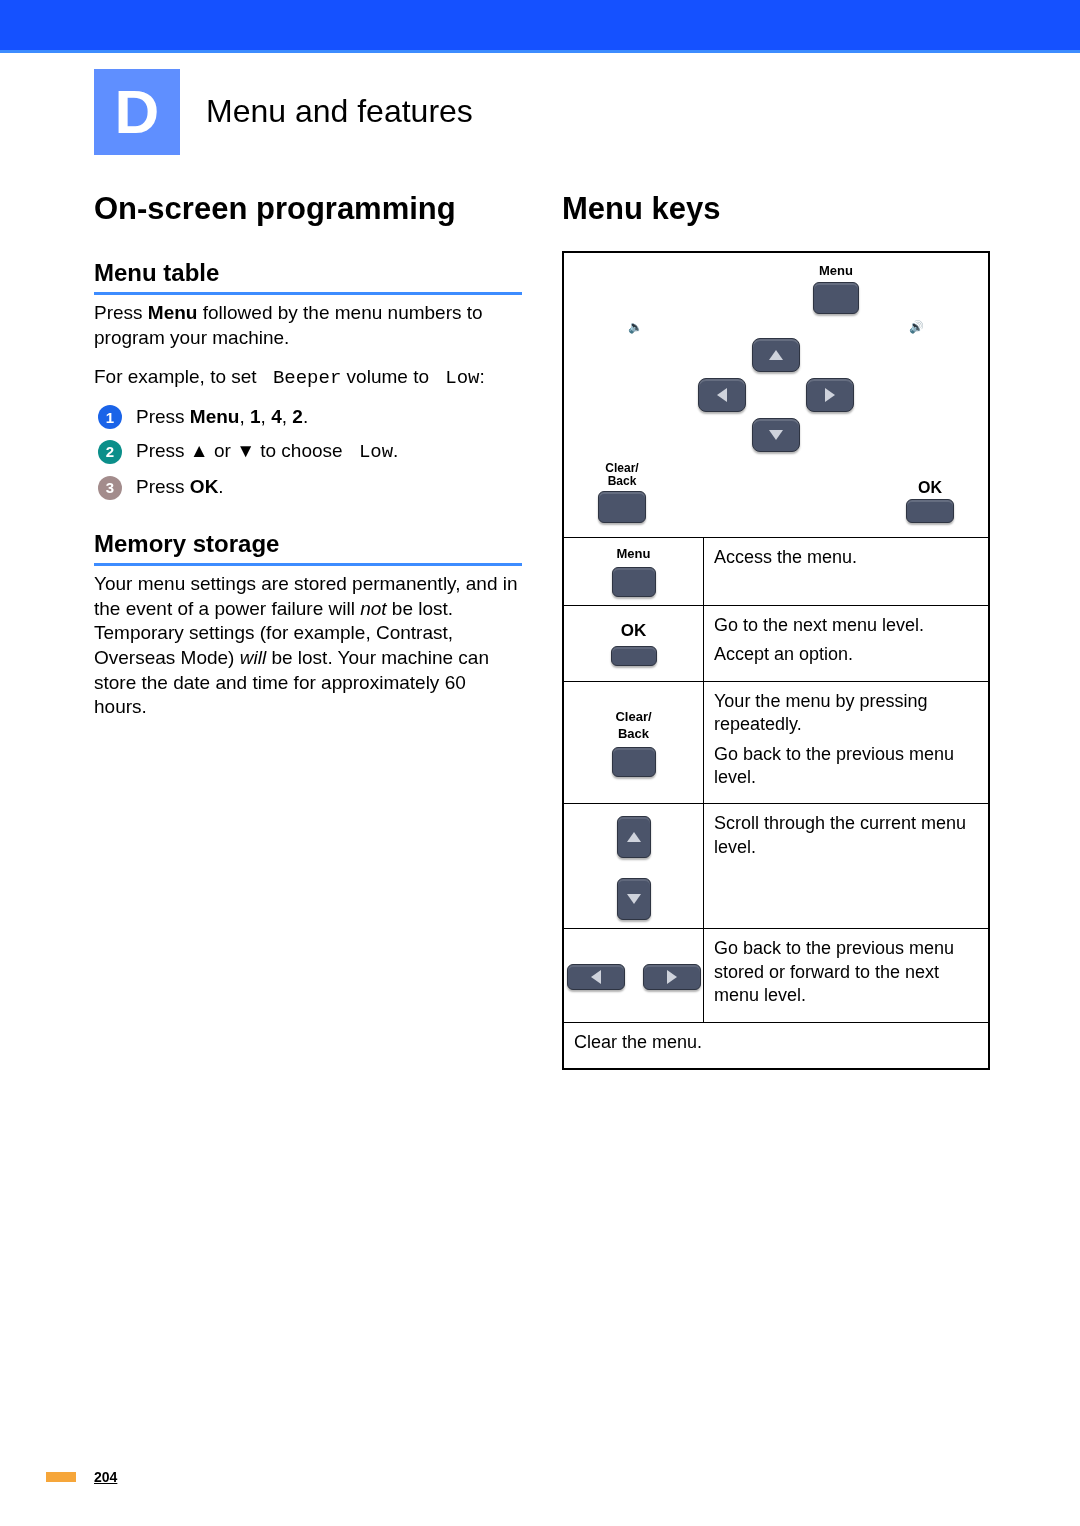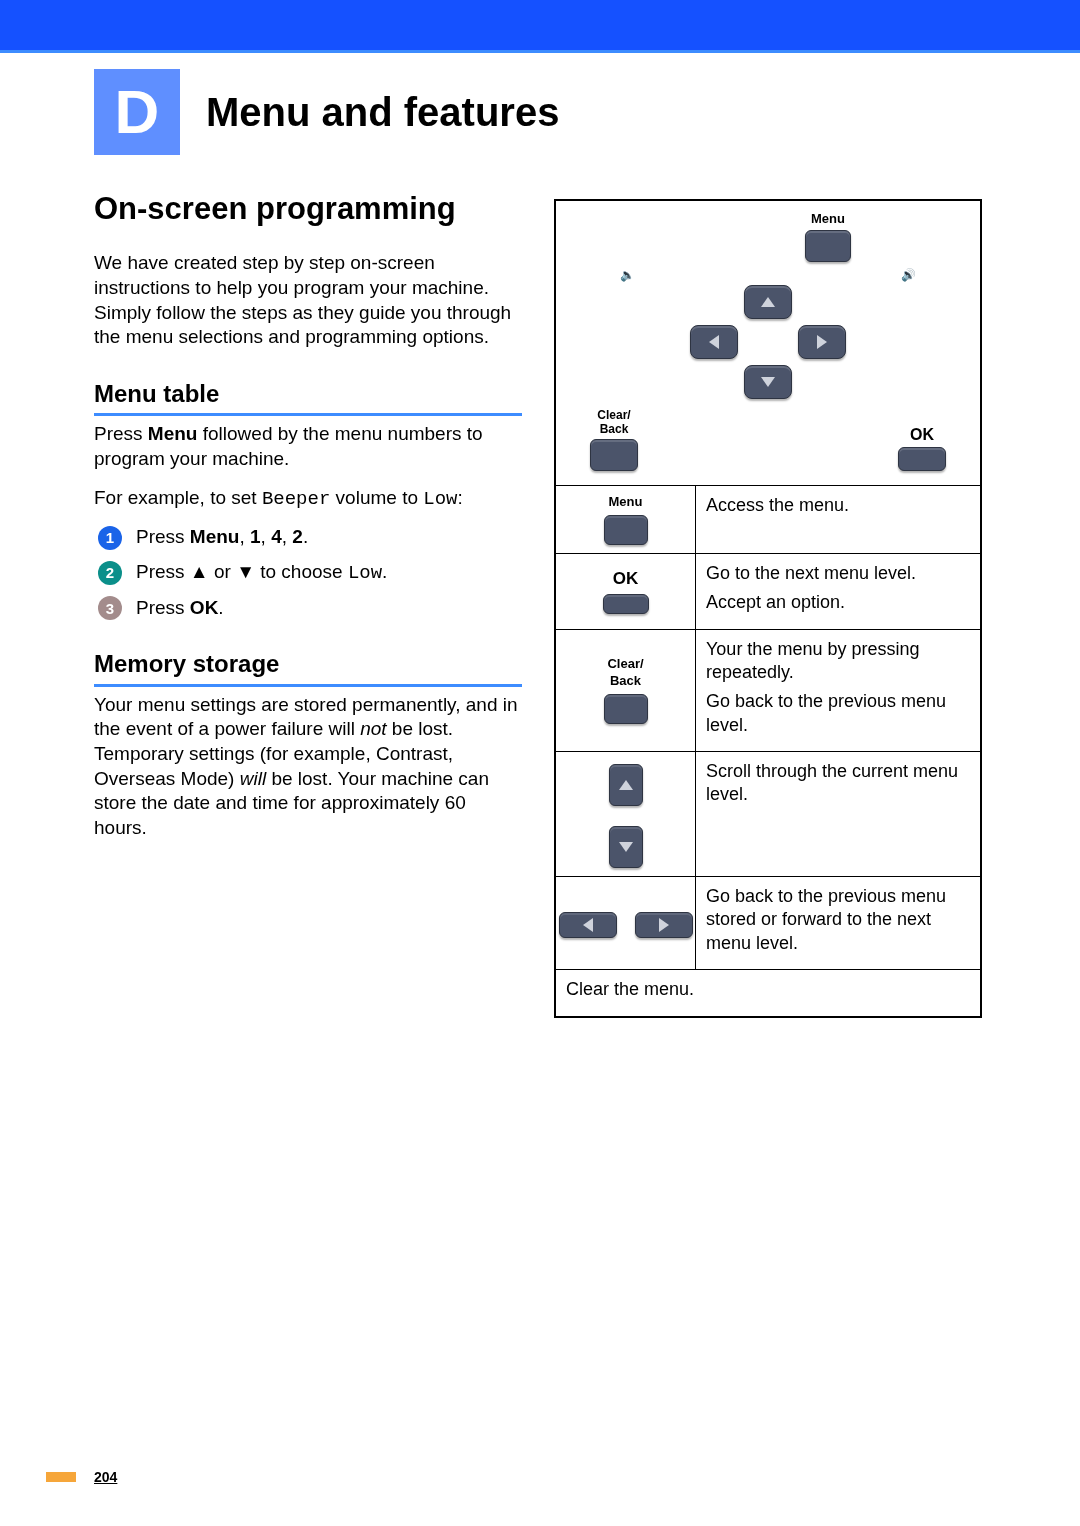--- a/index.html
+++ b/index.html
@@ -37,45 +37,45 @@
     background: #5f8fff;
     color: #fff;
     font-size: 62px;
     font-weight: bold;
     display: flex;
     align-items: center;
     justify-content: center;
     margin-right: 26px;
   }
   .chapter-title {
-    font-size: 40px;
-    font-weight: bold;
+    font-size: 32px;
+    font-weight: normal;
     text-align: center;
   }
   .columns {
     display: flex;
-    gap: 32px;
+    gap: 40px;
   }
   .col {
     width: 428px;
   }
   h2 {
     font-size: 31px;
     margin: 0 0 22px;
   }
   h3 {
     font-size: 24px;
     margin: 28px 0 6px;
     border-bottom: 3px solid #3d8cff;
     padding-bottom: 4px;
   }
   p {
     margin: 0 0 14px;
   }
-  .mono { font-family: "Courier New", Courier, monospace; }
+  .mono { font-family: "Courier New", Courier, monospace; margin-left: 11px; }
   .italic { font-style: italic; }
   .steps {
     padding-left: 4px;
   }
   .step {
     display: flex;
     align-items: baseline;
     margin-bottom: 10px;
   }
   .step-badge {
@@ -255,21 +255,20 @@
   <div class="content">
     <div class="chapter-row">
       <div class="chapter-badge">D</div>
       <div class="chapter-title">Menu and features</div>
     </div>
 
     <div class="columns">
 
       <div class="col">
         <h2>On-screen programming</h2>
-        <p>We have created step by step on-screen instructions to help you program your machine. Simply follow the steps as they guide you through the menu selections and programming options.</p>
 
         <h3>Menu table</h3>
         <p>
           <span>Press </span><b>Menu</b><span> followed by the menu numbers to program your machine.</span>
         </p>
         <p>
           <span>For example, to set </span><span class="mono">Beeper</span><span> volume to </span><span class="mono">Low</span><span>:</span>
         </p>
 
         <div class="steps">
@@ -293,20 +292,21 @@
           </div>
         </div>
 
         <h3>Memory storage</h3>
         <p>
           <span>Your menu settings are stored permanently, and in the event of a power failure will </span><span class="italic">not</span><span> be lost. Temporary settings (for example, Contrast, Overseas Mode) </span><span class="italic">will</span><span> be lost. Your machine can store the date and time for approximately 60 hours.</span>
         </p>
       </div>
 
       <div class="col">
+        <h2>Menu keys</h2>
 
         <div class="keypanel">
 
           <div class="keypanel-top">
             <div style="text-align:center; font-size:13px; font-weight:bold; padding-bottom:2px; padding-left:120px;">
               <span>Menu</span>
             </div>
             <div style="display:flex;justify-content:center;padding-left:120px;margin-bottom:6px;">
               <div class="rect-key" style="width:44px;height:30px;"></div>
             </div>

